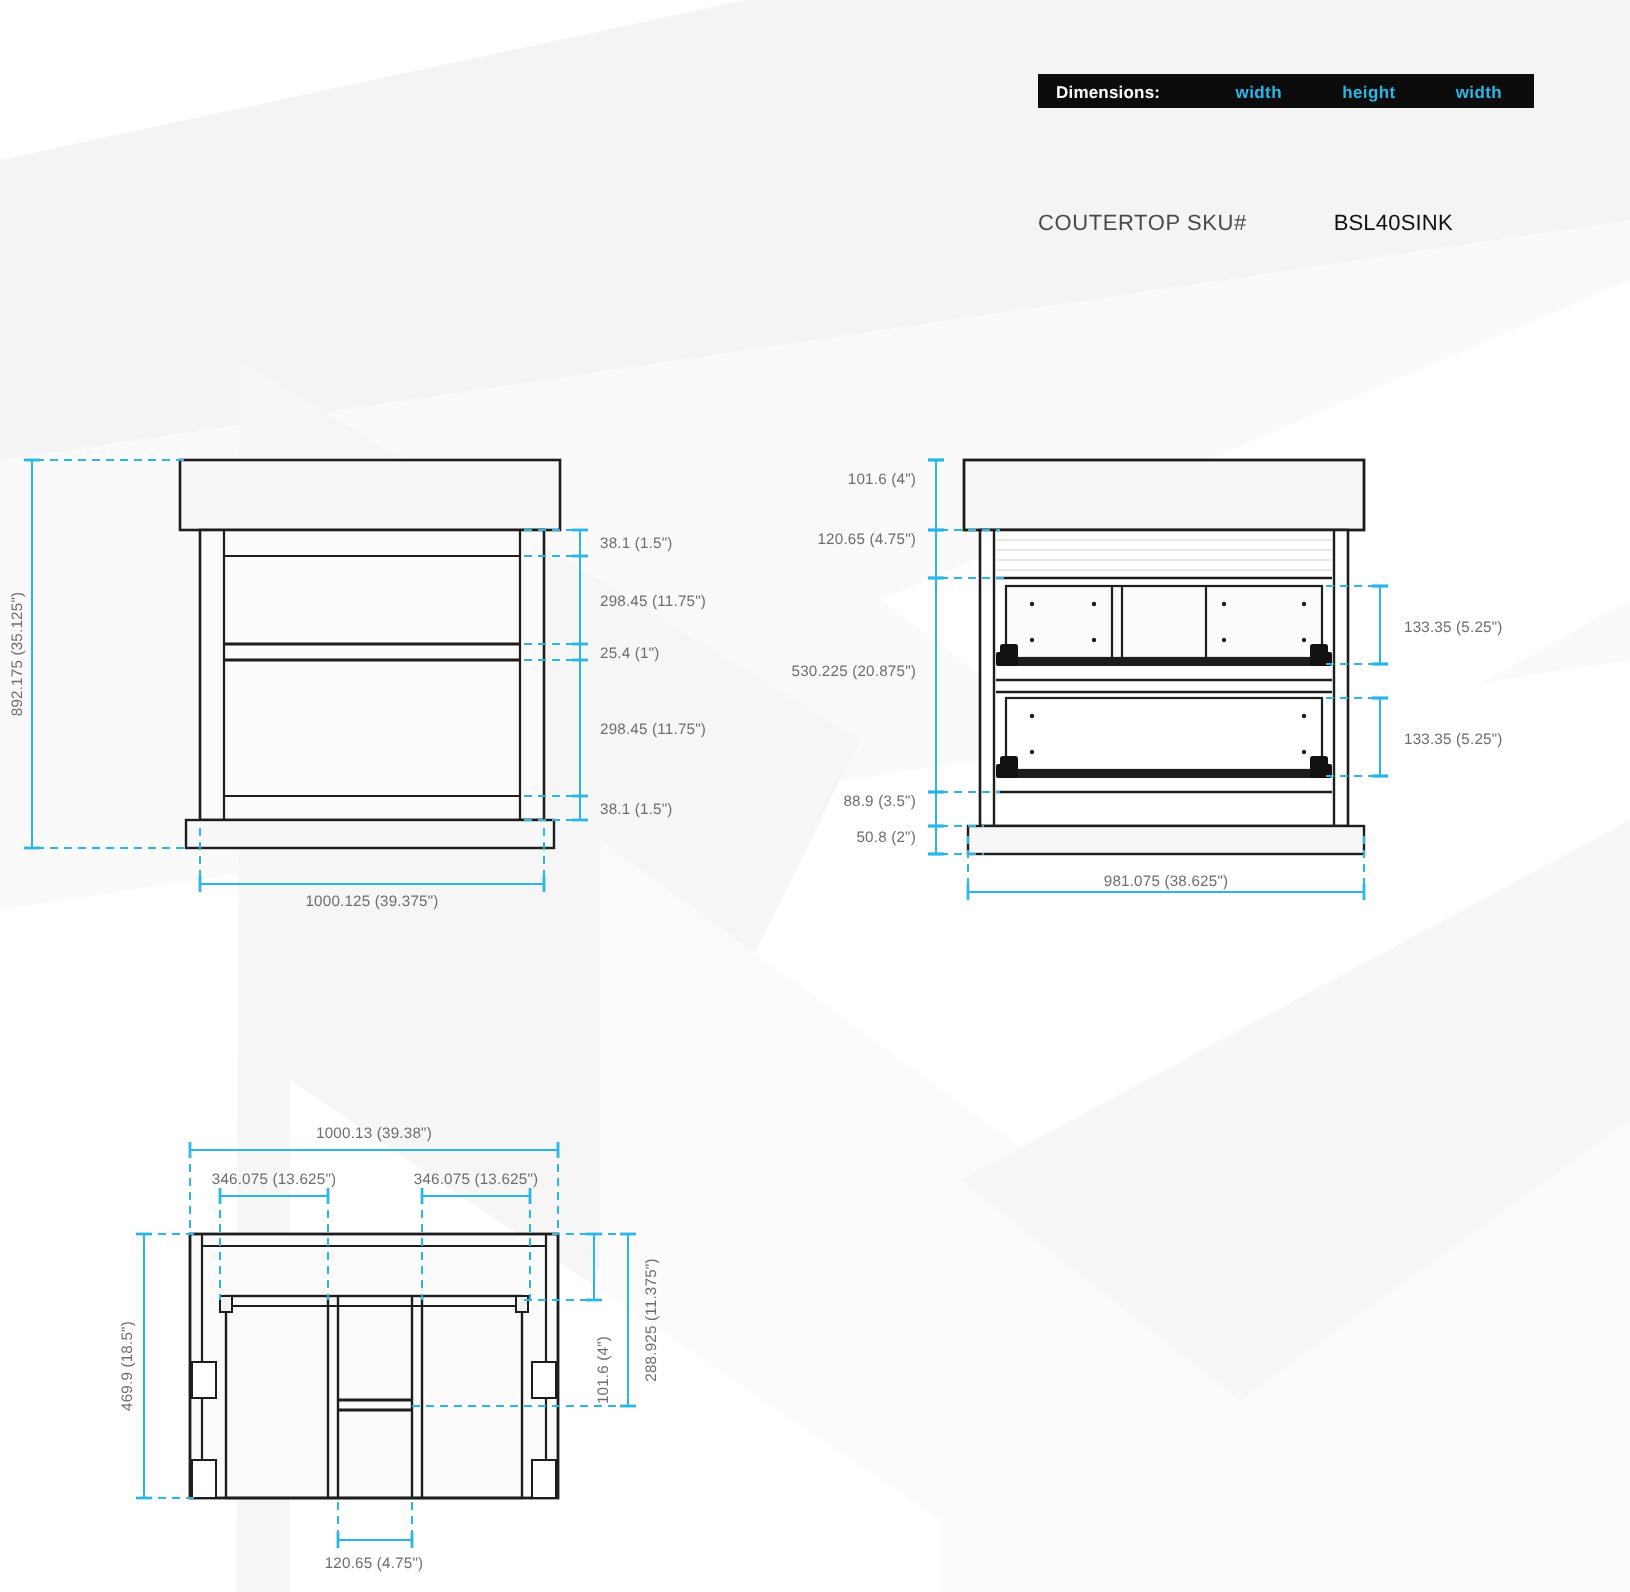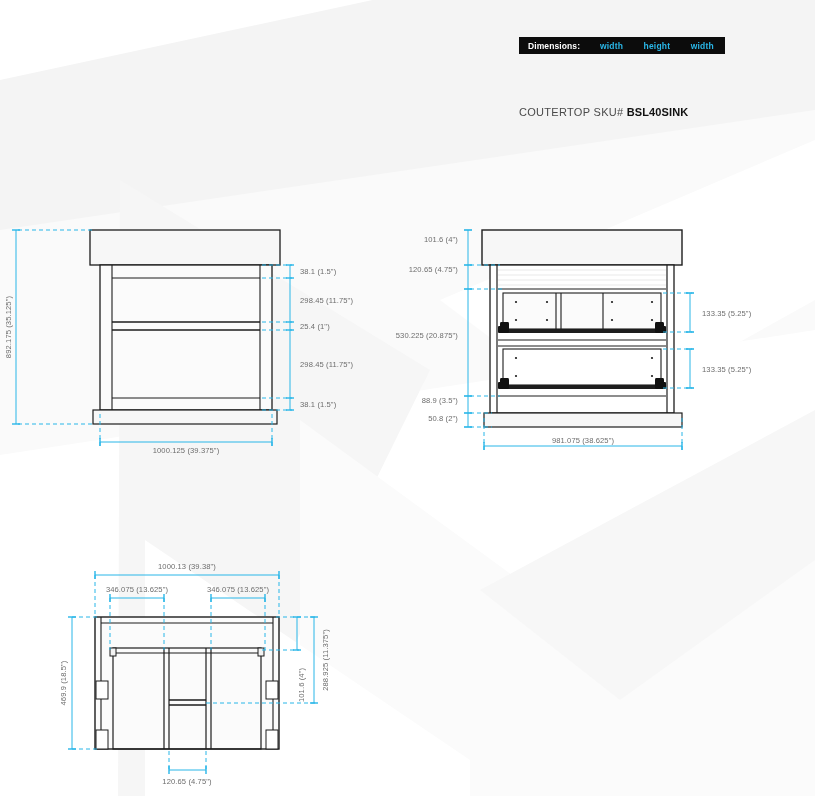--- a/index.html
+++ b/index.html
@@ -22,21 +22,21 @@
   .spec-table-wrap {
     position: absolute;
     left: 519px;
     top: 35px;
     width: 245px;
     z-index: 5;
   }
   table.spec-table {
     border-collapse: separate;
     border-spacing: 0 2px;
-    width: 206px;
+    width: 248px;
     table-layout: fixed;
   }
   table.spec-table th, table.spec-table td {
     height: 17px;
     font-size: 8.5px;
     text-align: center;
     letter-spacing: 0.2px;
     padding: 0;
   }
   .hdr-row th {
@@ -66,21 +66,21 @@
   .sku-line {
     position: absolute;
     left: 519px;
     top: 106px;
     font-size: 11px;
     color: #4a4a4a;
     letter-spacing: 0.3px;
     white-space: nowrap;
     z-index: 5;
   }
-  .sku-line b { color: #111111; font-weight: bold; letter-spacing: 0.1px; }
+  .sku-line b { color: #111111; font-weight: normal; letter-spacing: 0.1px; margin-left: 40px; }
 
   
   .drawing { position: absolute; z-index: 4; }
   #view-front   { left: 0px;   top: 210px; }
   #view-side    { left: 380px; top: 210px; }
   #view-top     { left: 0px;   top: 555px; }
 
   svg text { font-family: "Liberation Sans", sans-serif; fill: #6d6d6d; }
   .dimtxt { font-size: 7.6px; letter-spacing: .1px; }
 </style>

